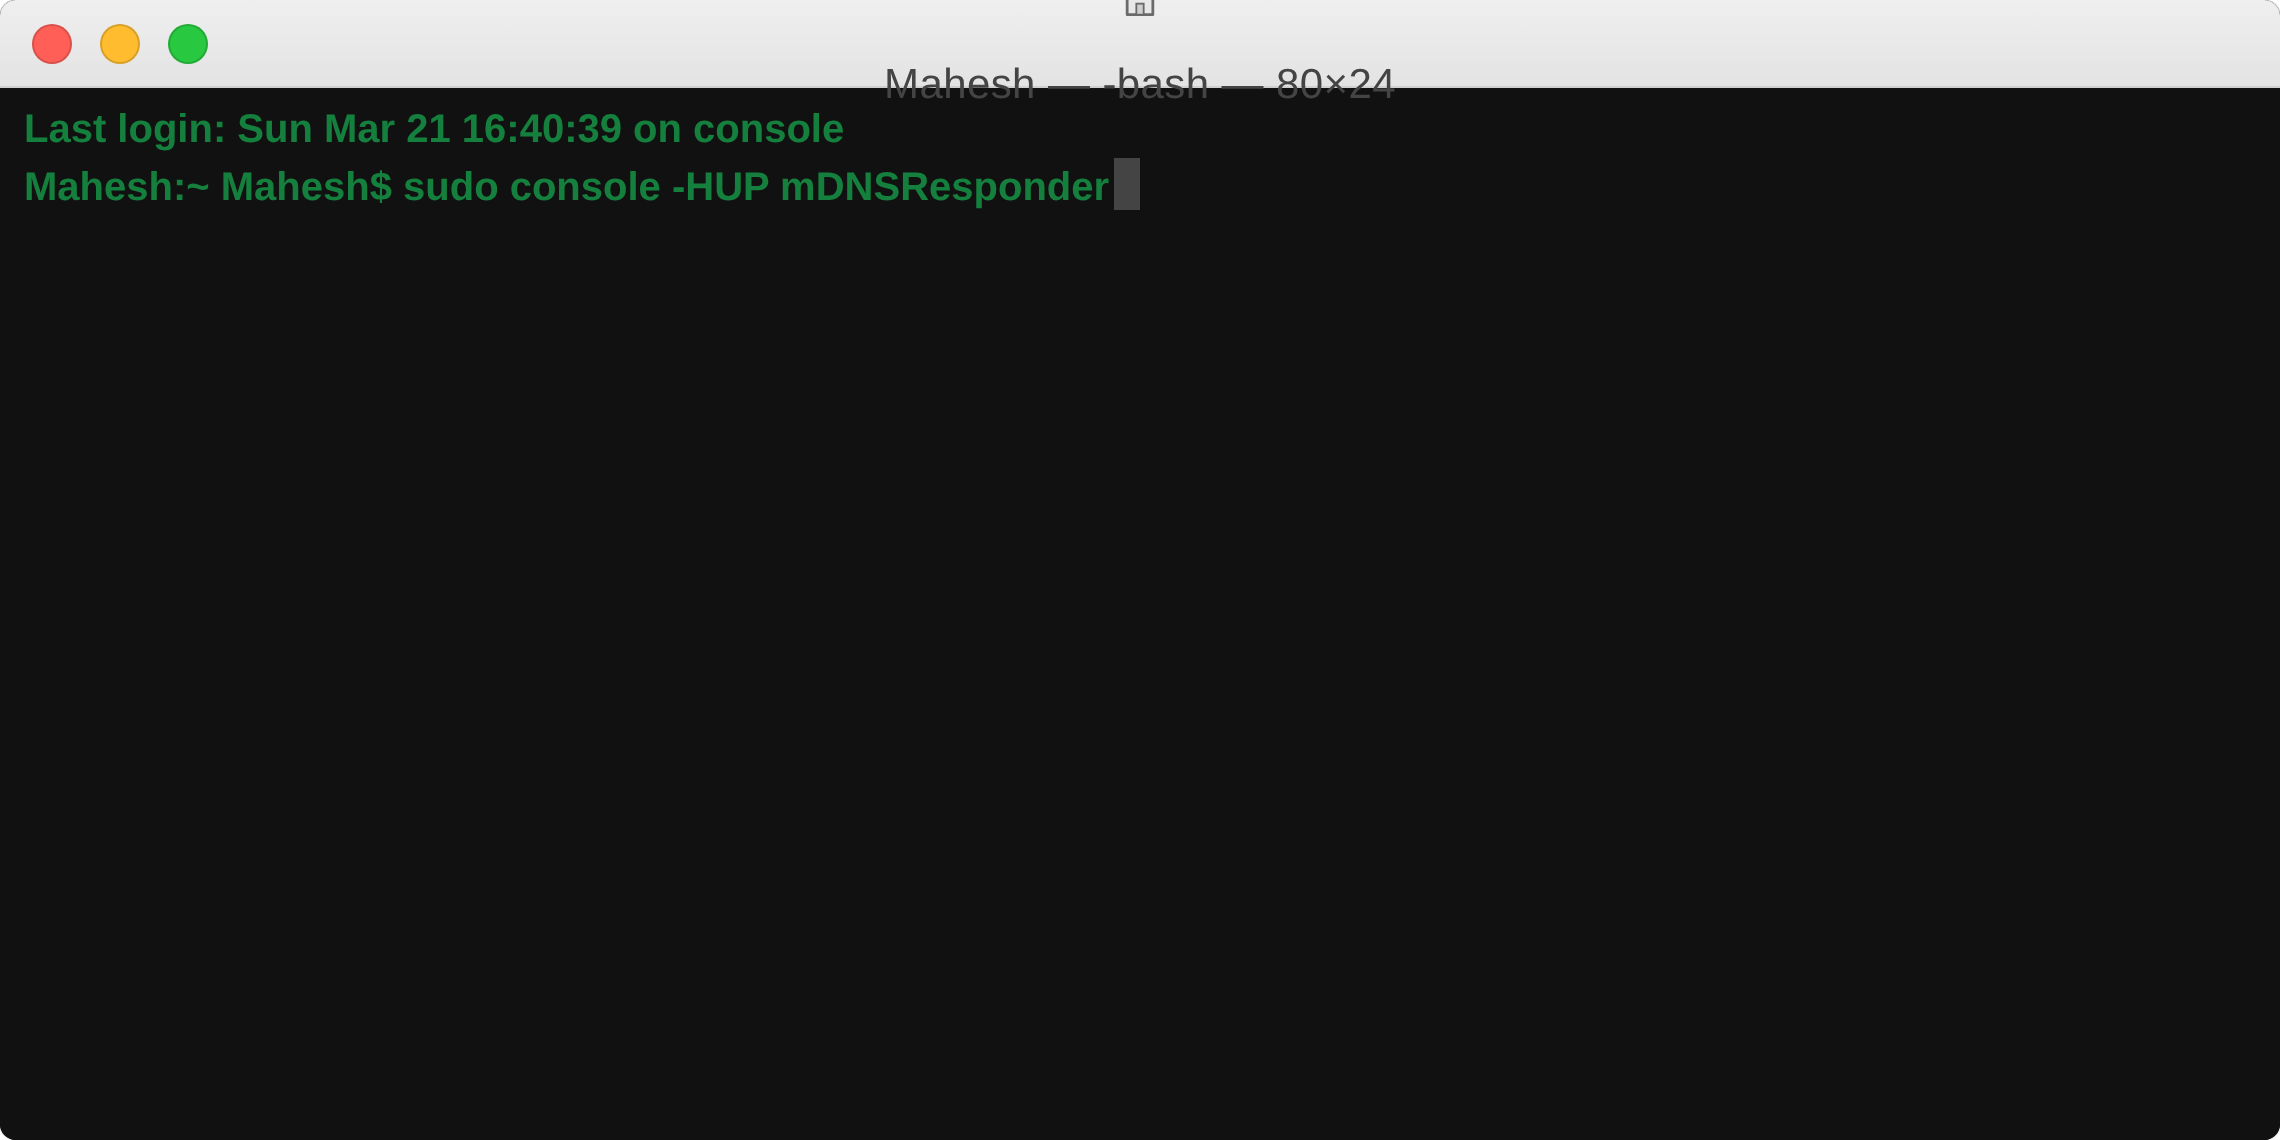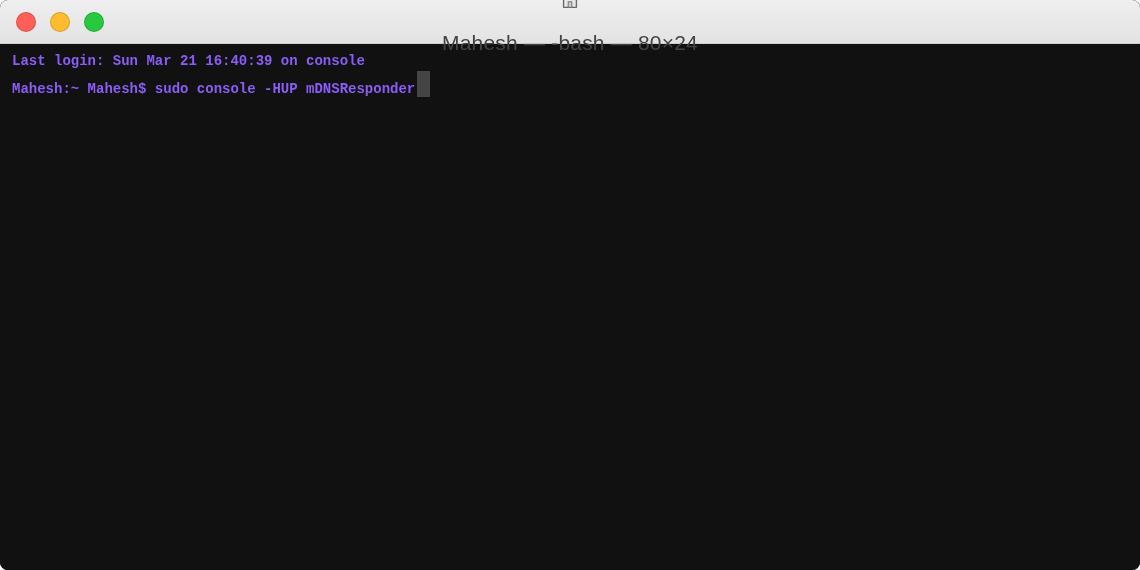--- a/index.html
+++ b/index.html
@@ -74,24 +74,24 @@
     .title-text {
       font-size: 21px;
       color: #444444;
       font-weight: 400;
       letter-spacing: 0.2px;
     }
     .terminal-body {
       flex: 1;
       background: #111111;
       padding: 8px 12px;
-      font-family: Liberation Mono, monospace;
-      font-size: 14px;
+      font-family: Liberation Sans, sans-serif;
+      font-size: 20px;
       line-height: 1.35;
-      color: #8b5cf6;
+      color: #15803d;
       font-weight: 700;
       white-space: pre;
       overflow: hidden;
     }
     .terminal-line {
       display: block;
     }
     .cursor-block {
       display: inline-block;
       width: 13px;

